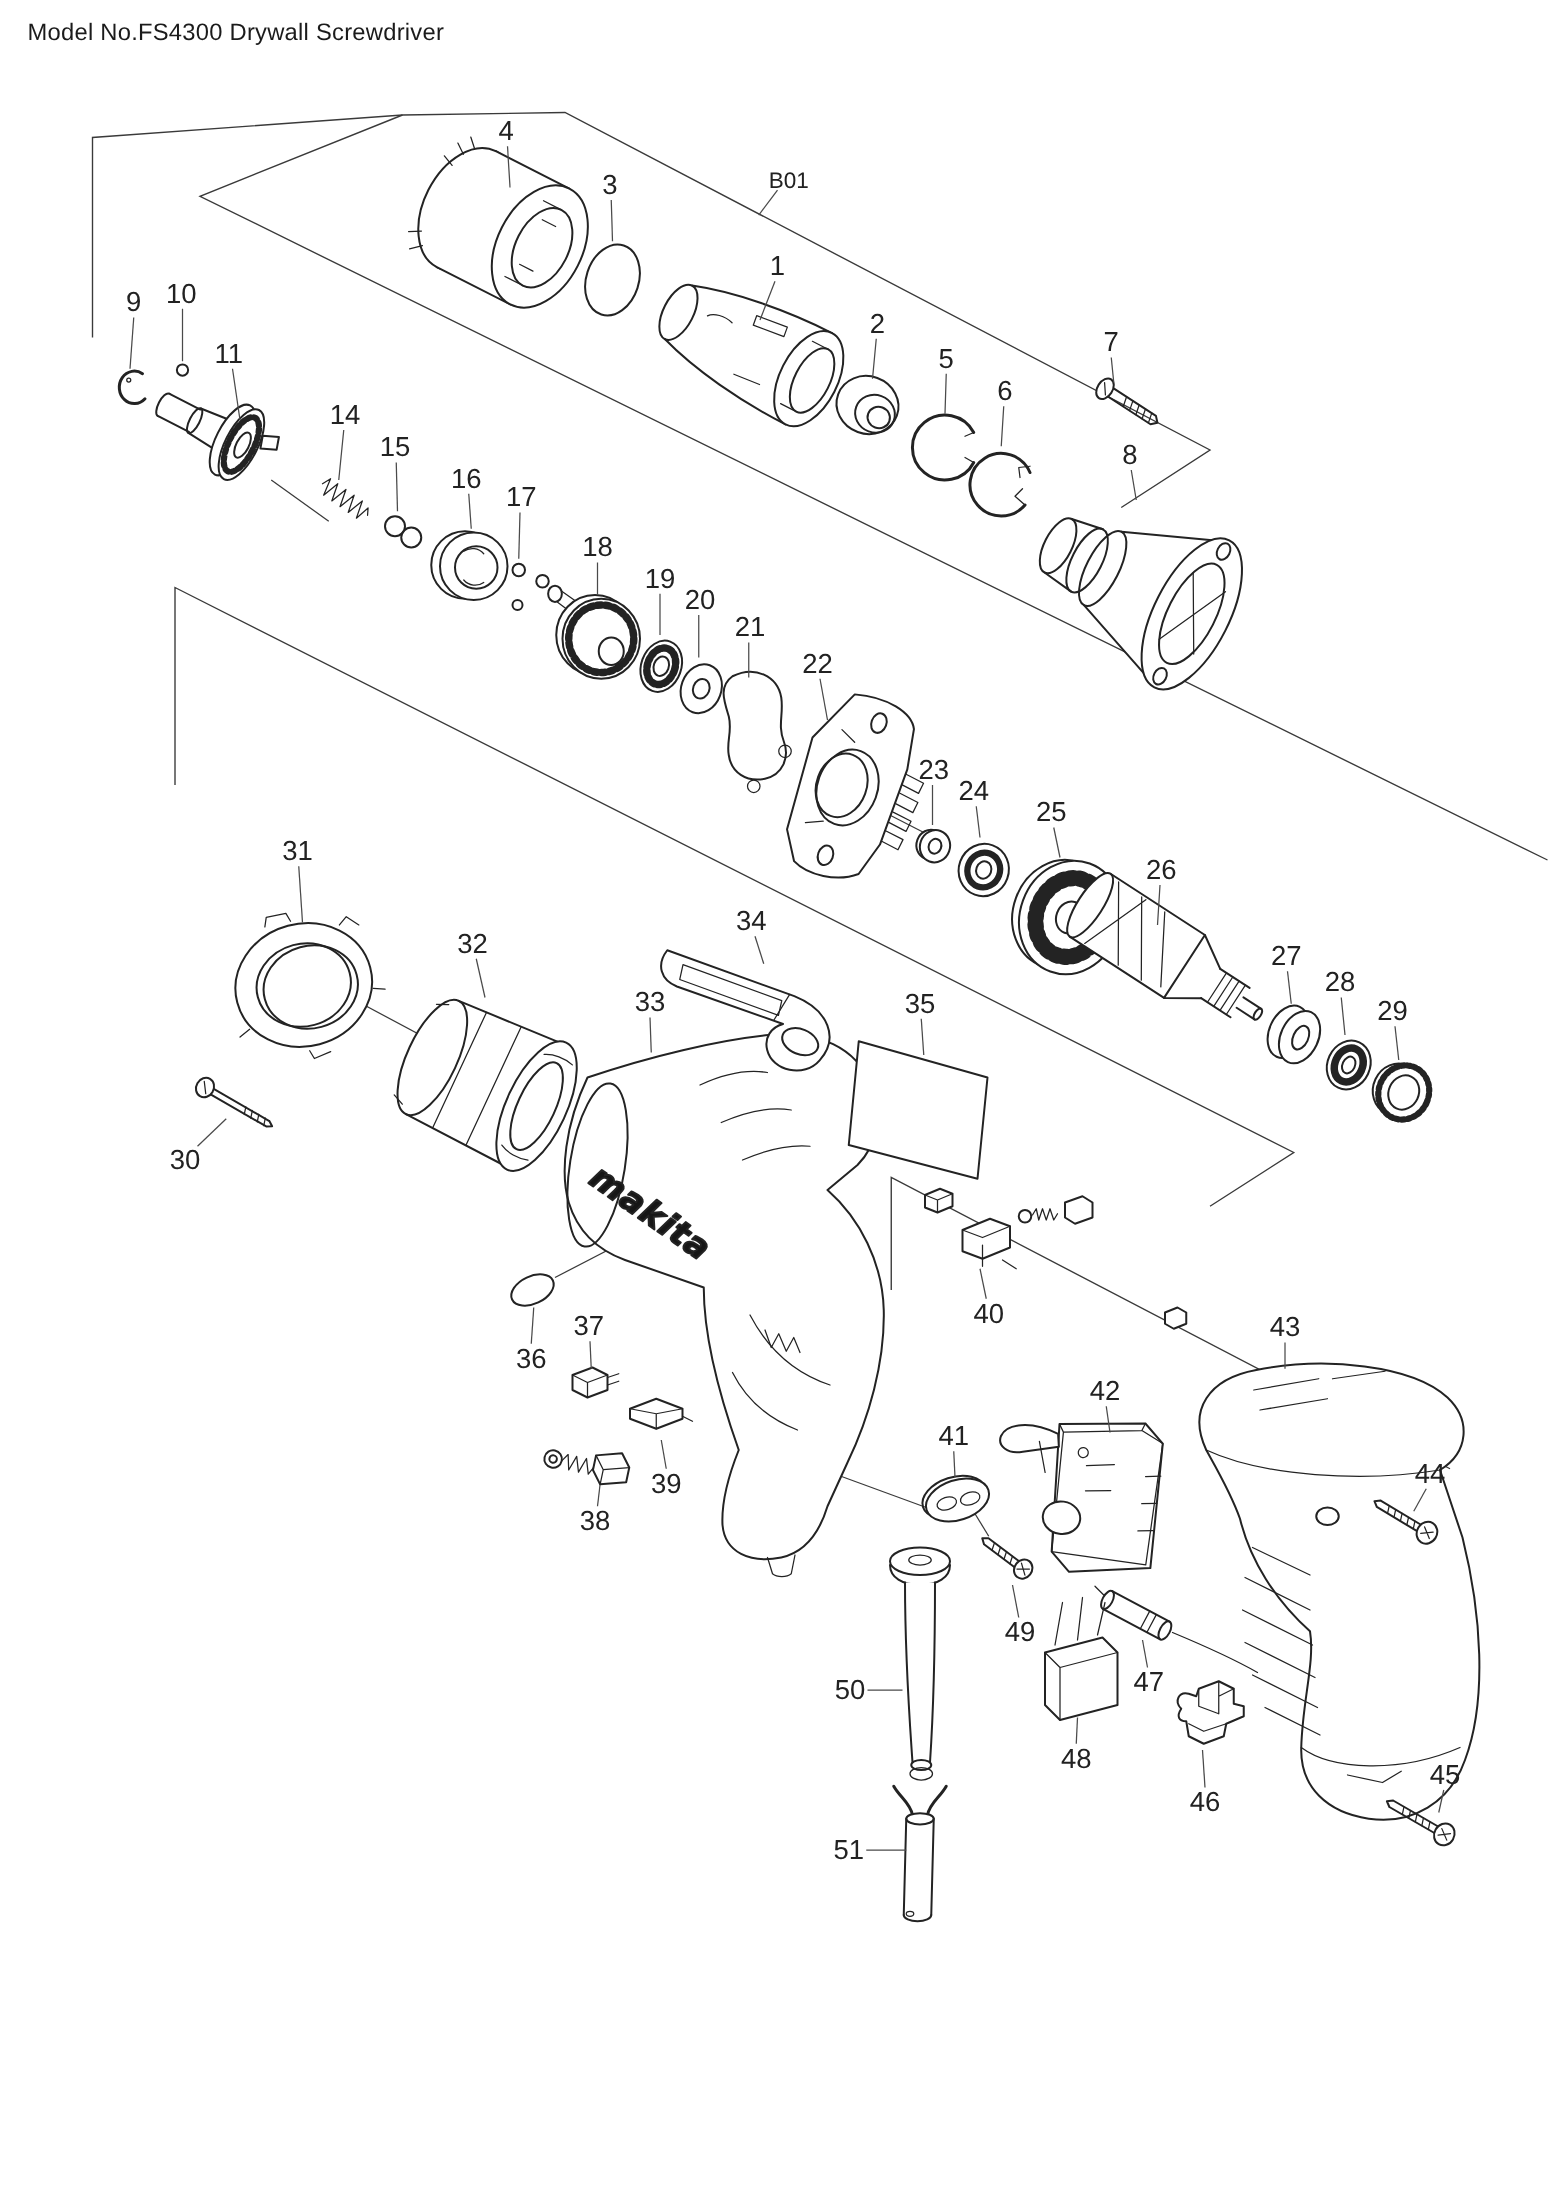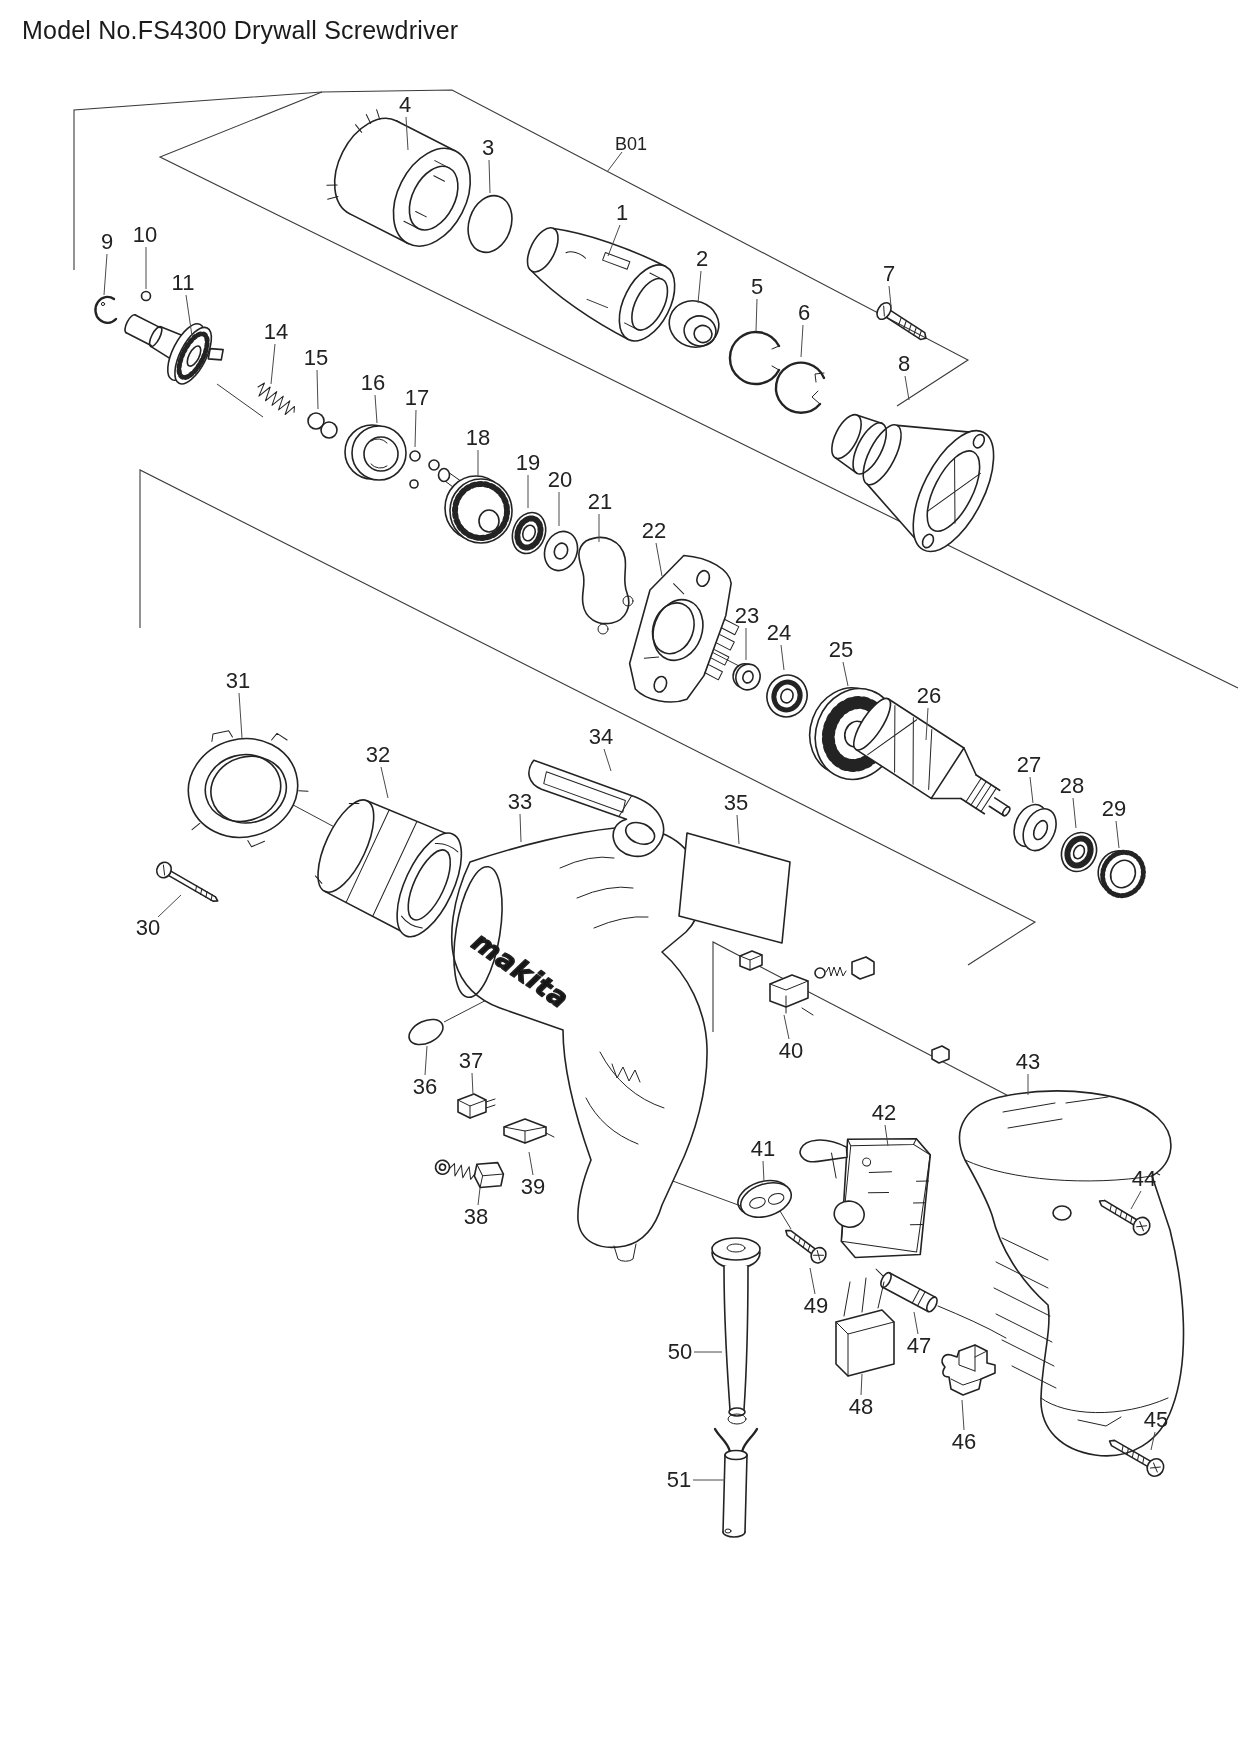--- a/index.html
+++ b/index.html
@@ -1,18 +1,18 @@
 <!DOCTYPE html>
 <html><head>
 <meta charset="utf-8">
 <style>
   html,body{margin:0;padding:0;background:#fff;}
   .stage{position:relative;width:1241px;height:1754px;background:#fff;overflow:hidden;
          font-family:"Liberation Sans",sans-serif;}
-  .title{position:absolute;left:22px;top:16px;font-size:25px;color:#1b1b1b;
+  .title{position:absolute;left:22px;top:16px;font-size:19px;color:#1b1b1b;
          font-family:"Liberation Sans",sans-serif;letter-spacing:.2px;}
   svg{position:absolute;left:0;top:0;}
   .struct{stroke:#3a3a3a;stroke-width:1.1;fill:none;}
   .art{stroke:#232323;stroke-width:1.6;fill:none;stroke-linecap:round;stroke-linejoin:round;}
   .solid{fill:#ffffff;}
   .thin{stroke-width:1;}
   .thick{stroke-width:2.4;}
   .plabel{font:22px "Liberation Sans",sans-serif;fill:#222;text-anchor:middle;}
   .plabel-small{font:18px "Liberation Sans",sans-serif;fill:#222;text-anchor:middle;}
   .leader{stroke:#4a4a4a;stroke-width:1;fill:none;}

